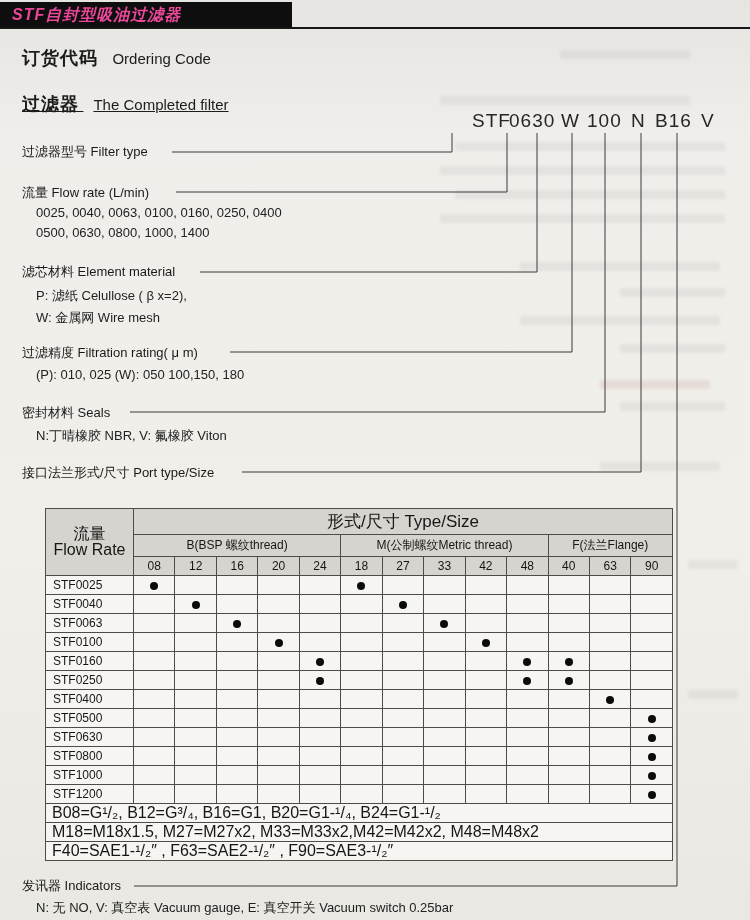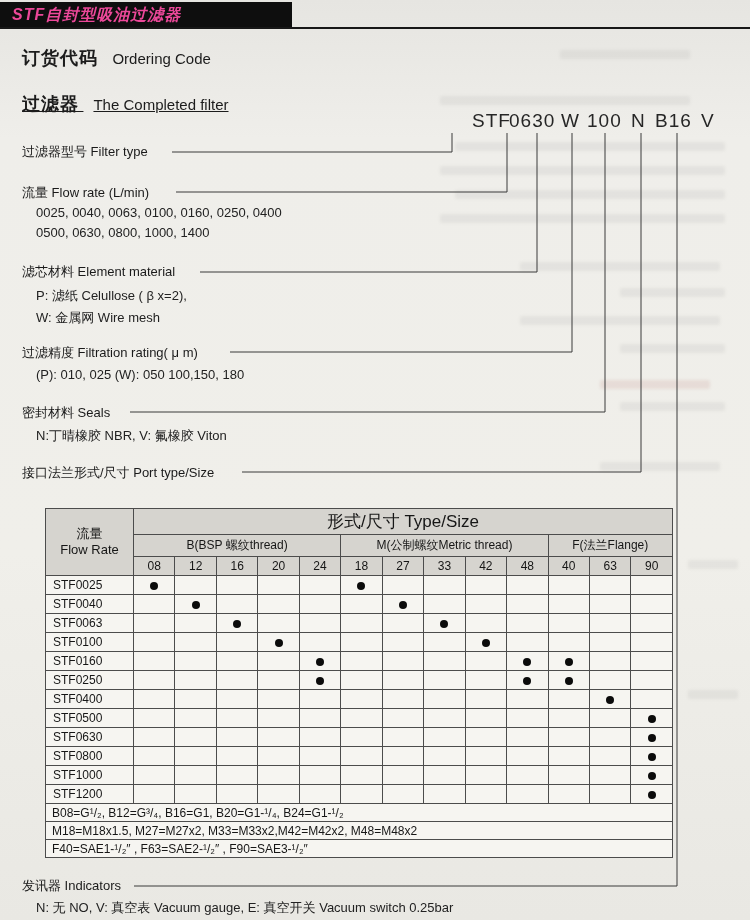--- a/index.html
+++ b/index.html
@@ -35,27 +35,27 @@
   .label { position:absolute; font-size:13px; white-space:nowrap; color:#1a1a1a; }
   .sub   { position:absolute; font-size:13px; white-space:nowrap; color:#222; }
 
   .size-table {
     position:absolute; left:45px; top:508px; width:628px;
     border-collapse:collapse; table-layout:fixed; font-size:12px; color:#161616;
   }
   .size-table th, .size-table td { border:1px solid #4c4c4c; text-align:center; padding:0; overflow:hidden; }
   .size-table thead th { background:#d6d4cf; font-weight:normal; }
   .size-table col.flow-col { width:88px; }
-  .flow-h { font-size:13px; line-height:16px; text-align:left; padding-left:8px;margin-left:27px; }
+  .flow-h { font-size:16px; line-height:16px; text-align:left; padding-left:8px;margin-left:27px; }
   .type-size-h { height:25px; font-size:17px; }
   #group-row th { height:21px; font-size:12px; }
   #size-row th { height:18px; }
   .size-table tbody td { background:#f6f5f1; height:18px; }
   .size-table tbody td.model { text-align:left; padding-left:7px; }
-  .size-table tfoot td { background:#f6f5f1; text-align:left; padding-left:6px; height:17px; font-size:12px; white-space:nowrap; }
+  .size-table tfoot td { background:#f6f5f1; text-align:left; padding-left:6px; height:17px; font-size:16px; white-space:nowrap; }
   .dot { display:inline-block; width:8px; height:8px; border-radius:50%; background:#0b0b0b; vertical-align:middle; }
 </style>
 </head>
 <body>
 
 <div class="page">
 
   <div class="ghost">
     <i style="left:560px;top:50px;width:130px"></i>
     <i style="left:440px;top:96px;width:250px"></i>

